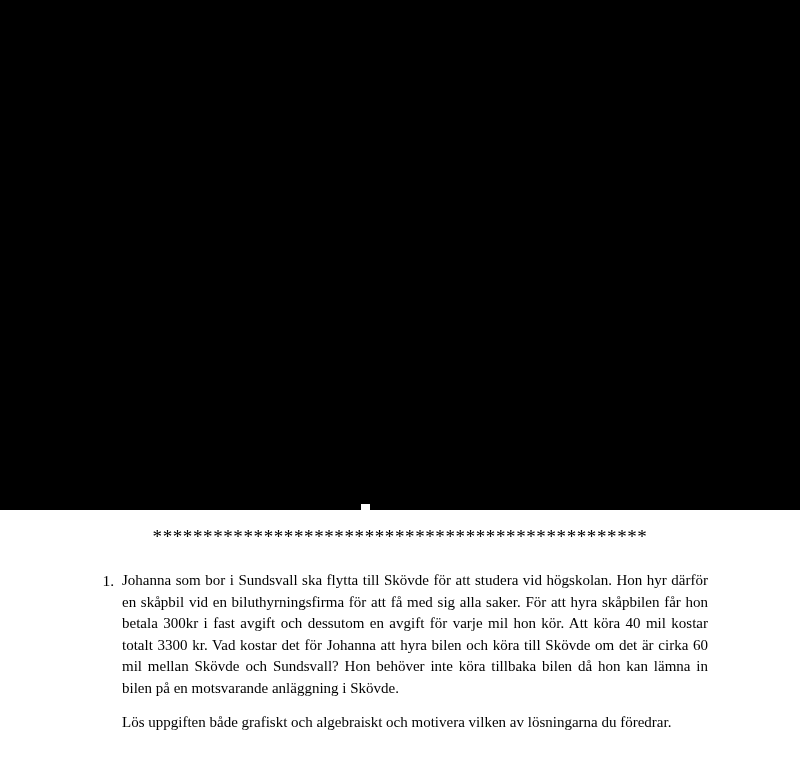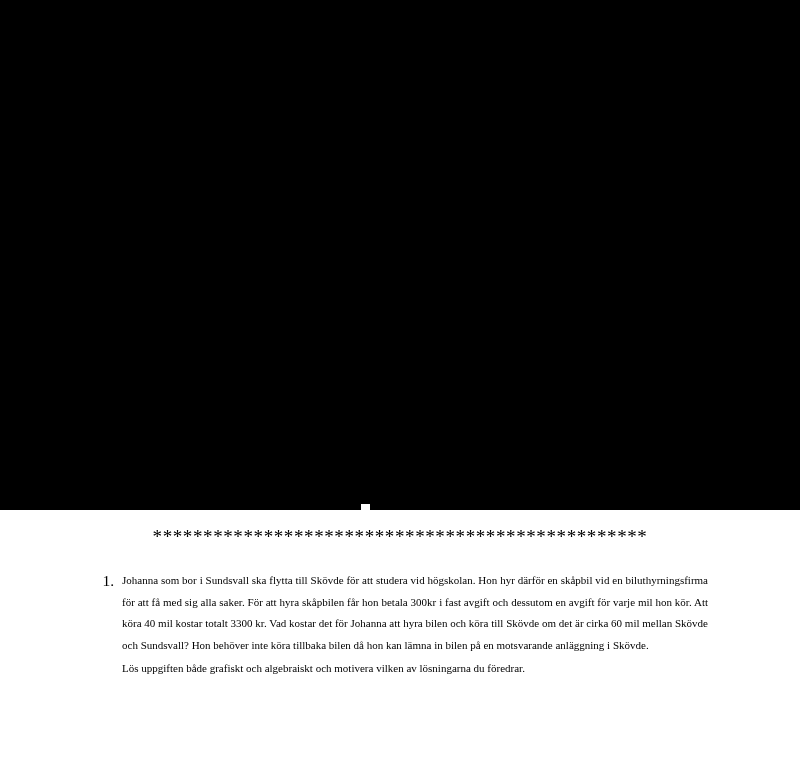--- a/index.html
+++ b/index.html
@@ -75,30 +75,30 @@
     width: 22px;
     flex: 0 0 22px;
     text-align: right;
     font-size: 15.5px;
     line-height: 21.6px;
     font-family: "Liberation Serif", serif;
   }
   .problem-text {
     flex: 1 1 auto;
     padding-left: 8px;
-    font-size: 11px;
+    font-size: 15px;
     line-height: 21.6px;
     text-align: justify;
     font-family: "Liberation Serif", serif;
   }
   .problem-text p {
     margin: 0;
   }
   .problem-text p + p {
-    margin-top: 2px;
+    margin-top: 12px;
   }
 </style>
 </head>
 <body>
 
 <div class="page">
 
   <div class="black-region">
     <div class="black-nick"></div>
   </div>

